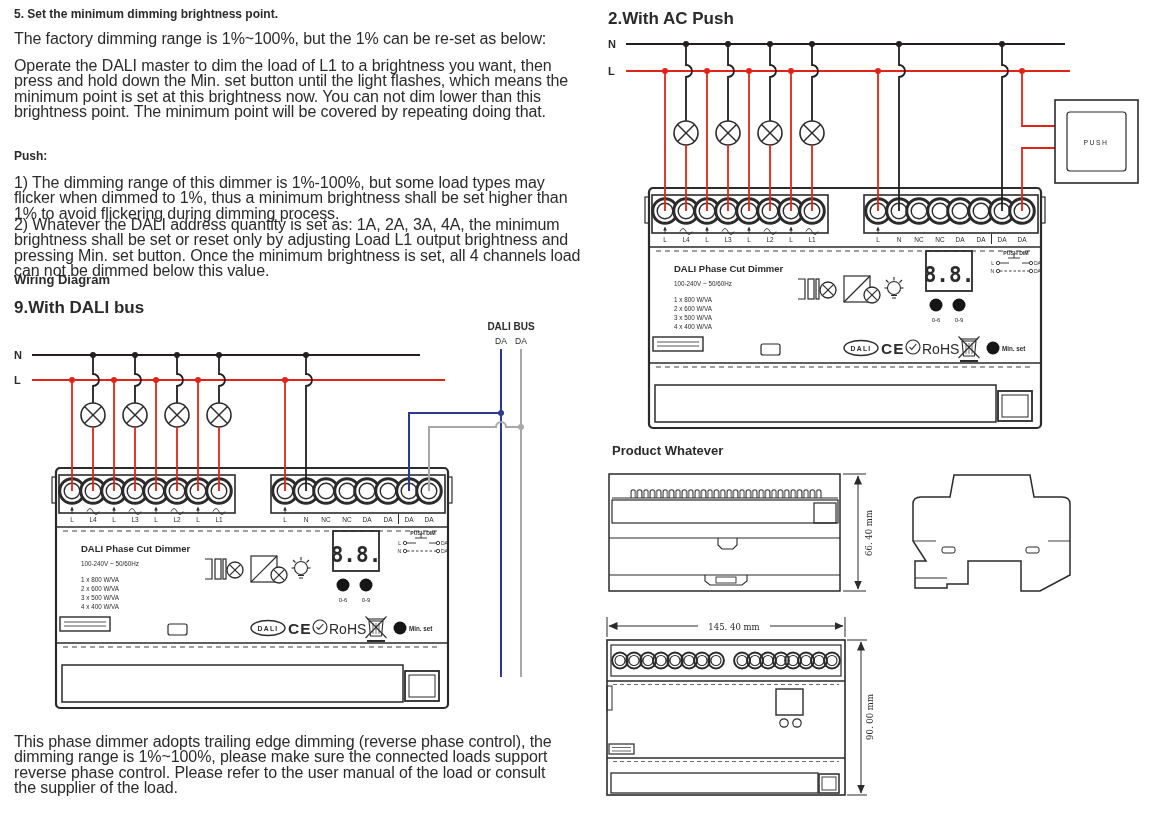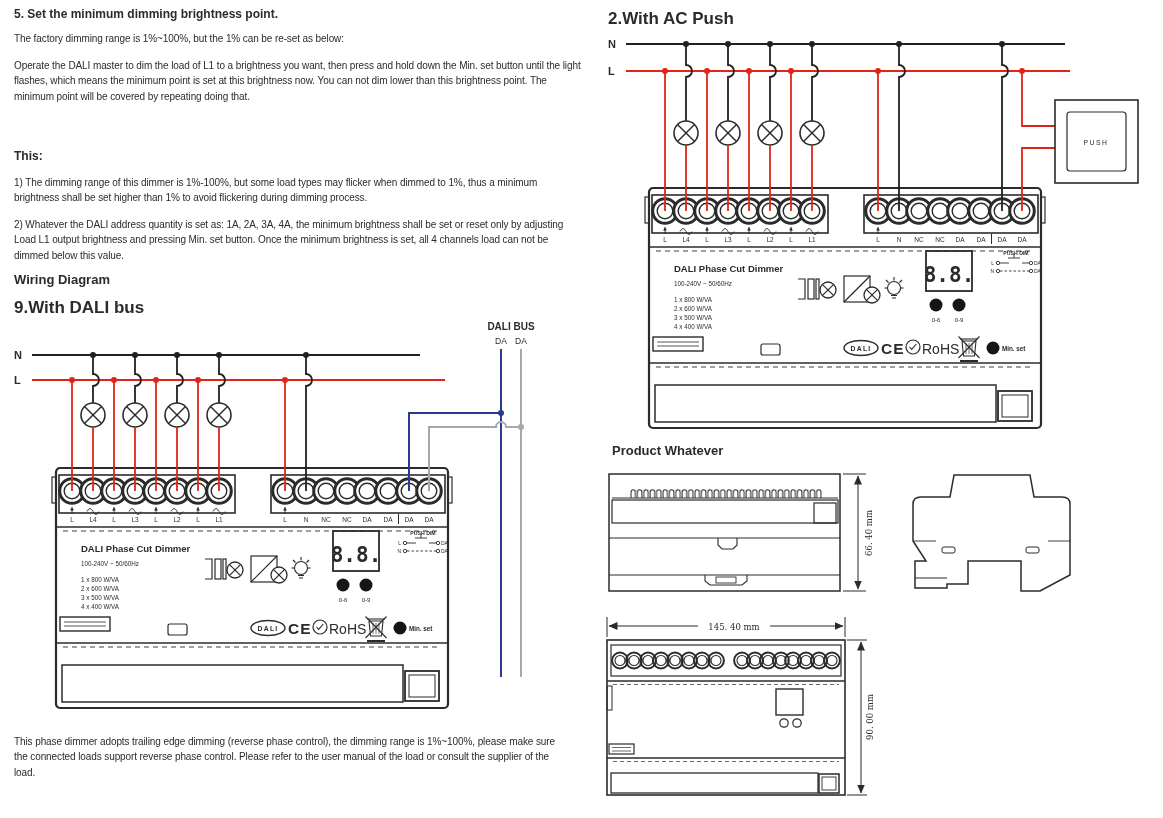--- a/index.html
+++ b/index.html
@@ -1,19 +1,19 @@
 <!DOCTYPE html>
 <html style="--wire-black: #231f20; --wire-red: #e02418; --wire-blue: #2b3a8f; --wire-gray: #a8a8a8; --line: #2b2b2b; --text: #2b2b2b;"><head>
 <meta charset="utf-8">
 <style>
   html,body{margin:0;padding:0;background:#fff;}
   .page{position:relative;width:1163px;height:818px;background:#fff;overflow:hidden;
         font-family:"Liberation Sans",sans-serif;color:var(--text,#2b2b2b);}
   .abs{position:absolute;}
-  .txt{font-size:10px;line-height:15.4px;letter-spacing:-0.1px;color:var(--text,#2b2b2b);}
+  .txt{font-size:16px;line-height:15.4px;letter-spacing:-0.1px;color:var(--text,#2b2b2b);}
   .h12{font-size:12px;font-weight:bold;}
   .h125{font-size:13px;font-weight:bold;}
   .h11{font-size:17px;font-weight:bold;}
   svg{position:absolute;left:0;top:0;}
   svg text{fill:var(--text,#2b2b2b);font-family:"Liberation Sans",sans-serif;}
   .ln{fill:none;stroke:var(--line,#2b2b2b);}
   .wfill{fill:#fff;stroke:var(--line,#2b2b2b);}
   .wire{fill:none;}
   .wk{stroke:var(--wire-black,#231f20);stroke-width:1.8;}
   .wr{stroke:var(--wire-red,#e02418);stroke-width:1.8;}
@@ -27,21 +27,21 @@
   .seg{font-family:"DejaVu Sans Mono",monospace;font-weight:bold;}
 </style>
 </head>
 <body>
 
 <div class="page">
 
   <div class="abs h12" style="left:14px;top:7px;width:560px">5. Set the minimum dimming brightness point.</div>
   <div class="abs txt" style="left:14px;top:31px;width:568px">The factory dimming range is 1%~100%, but the 1% can be re-set as below:</div>
   <div class="abs txt" style="left:14px;top:58px;width:568px">Operate the DALI master to dim the load of L1 to a brightness you want, then press and hold down the Min. set button until the light flashes, which means the minimum point is set at this brightness now. You can not dim lower than this brightness point. The minimum point will be covered by repeating doing that.</div>
-  <div class="abs h12" style="left:14px;top:149px;width:200px">This:</div>
+  <div class="abs h12" style="left:14px;top:149px;width:200px">Push:</div>
   <div class="abs txt" style="left:14px;top:175px;width:568px">1) The dimming range of this dimmer is 1%-100%, but some load types may flicker when dimmed to 1%, thus a minimum brightness shall be set higher than 1% to avoid flickering during dimming process.</div>
   <div class="abs txt" style="left:14px;top:217px;width:568px">2) Whatever the DALI address quantity is set as: 1A, 2A, 3A, 4A, the minimum brightness shall be set or reset only by adjusting Load L1 output brightness and pressing Min. set button. Once the minimum brightness is set, all 4 channels load can not be dimmed below this value.</div>
   <div class="abs h125" style="left:14px;top:272px;width:300px">Wiring Diagram</div>
   <div class="abs h11" style="left:14px;top:298px;width:300px">9.With DALI bus</div>
   <div class="abs h11" style="left:608px;top:9px;width:300px">2.With AC Push</div>
   <div class="abs h125" style="left:612px;top:443px;width:300px">Product Whatever</div>
   <div class="abs txt" style="left:14px;top:734px;width:550px">This phase dimmer adopts trailing edge dimming (reverse phase control), the dimming range is 1%~100%, please make sure the connected loads support reverse phase control. Please refer to the user manual of the load or consult the supplier of the load.</div>
 
   <svg width="1163" height="818" viewBox="0 0 1163 818">
     <defs>

